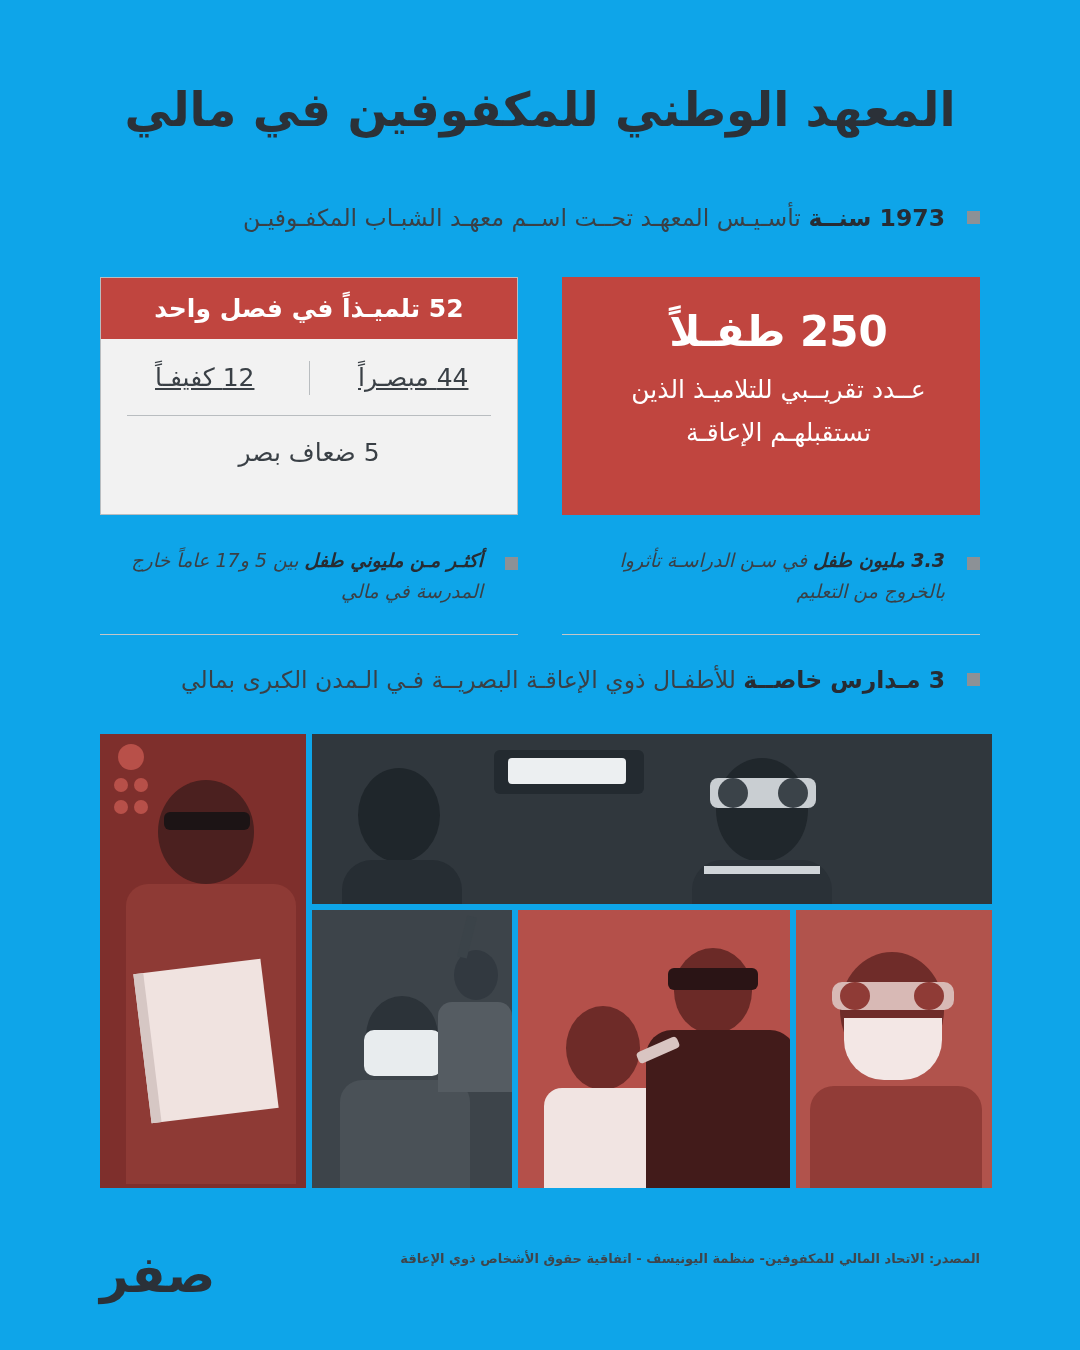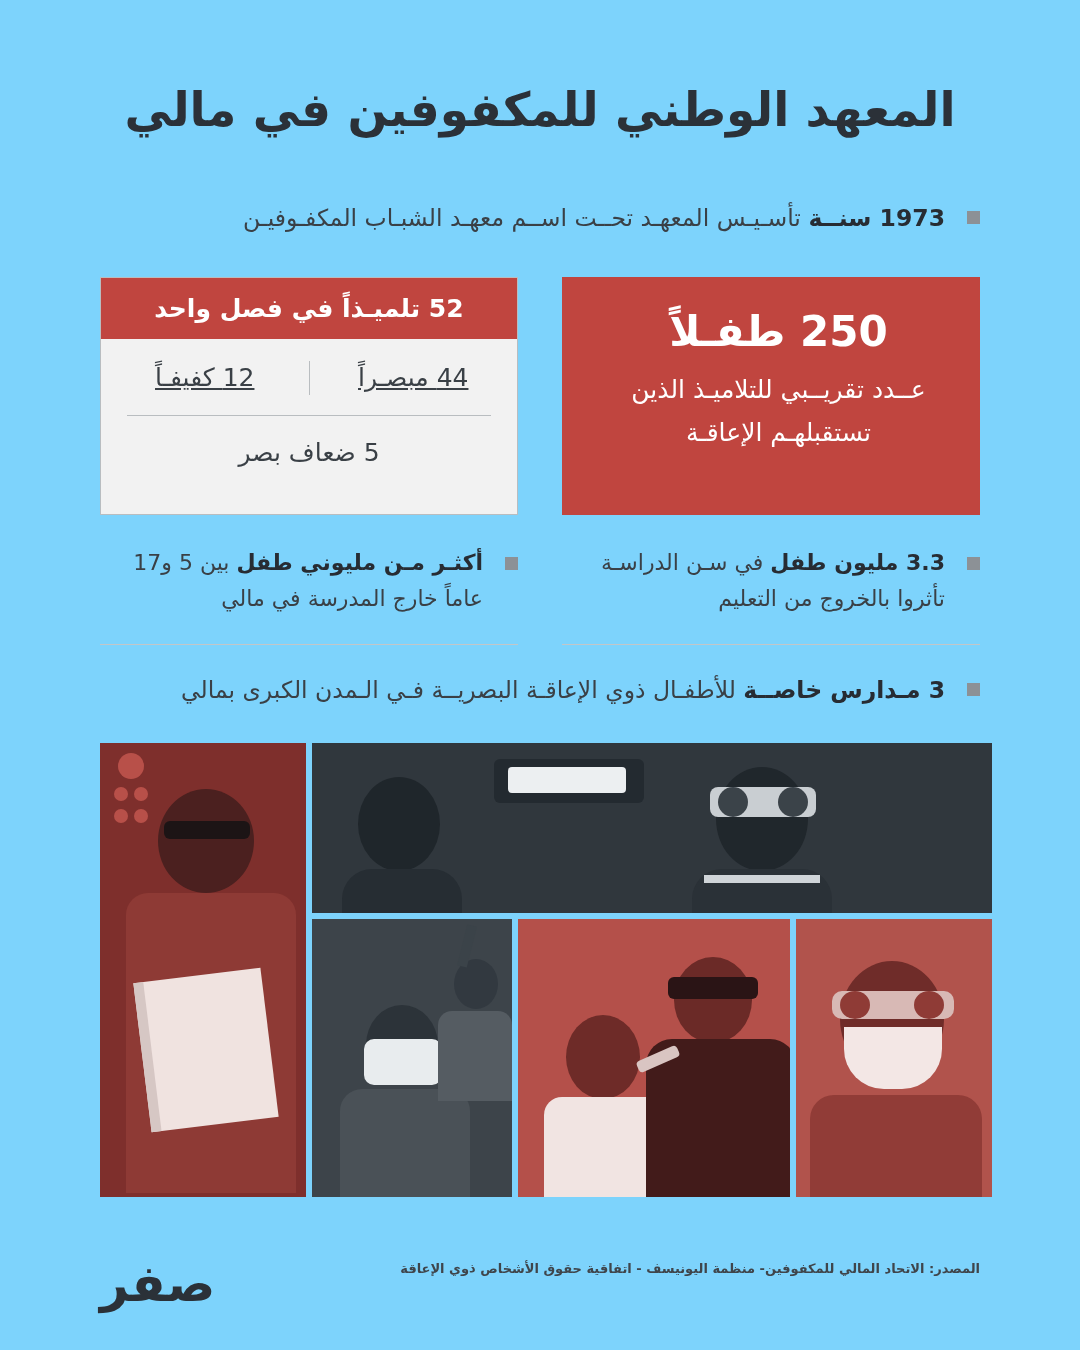--- a/index.html
+++ b/index.html
@@ -5,21 +5,21 @@
   * { box-sizing: border-box; margin: 0; padding: 0; }
   html, body {
     width: 1080px; height: 1350px;
     background: #f2f2f2;
     font-family: "DejaVu Sans", "Liberation Sans", sans-serif;
     color: #2f3640;
   }
   .page {
     width: 1080px; height: 1350px;
     position: relative;
-    background: #7dd3fc;
+    background: #0ea5e9;
     padding: 0 100px;
     display: flex;
     flex-direction: column;
   }
 
   
   .title {
     margin-top: 78px;
     font-size: 47px;
     font-weight: bold;
@@ -125,21 +125,21 @@
   .classcard .bottom {
     font-size: 25px;
     text-align: center;
     padding: 22px 0;
     color: #3a4046;
   }
 
   .mid-bullets {
     margin-top: 30px;
   }
-  .mid-bullets .bullet-text { font-size: 22px; line-height: 1.62; }
+  .mid-bullets .bullet-text { font-size: 19px; line-height: 1.62; font-style: italic; }
 
   .divider {
     margin-top: 28px;
     display: flex;
     gap: 44px;
   }
   .divider .seg { height: 1px; background: #c3c6c8; width: 420px; }
 
   .fact-schools { margin-top: 26px; }
 

